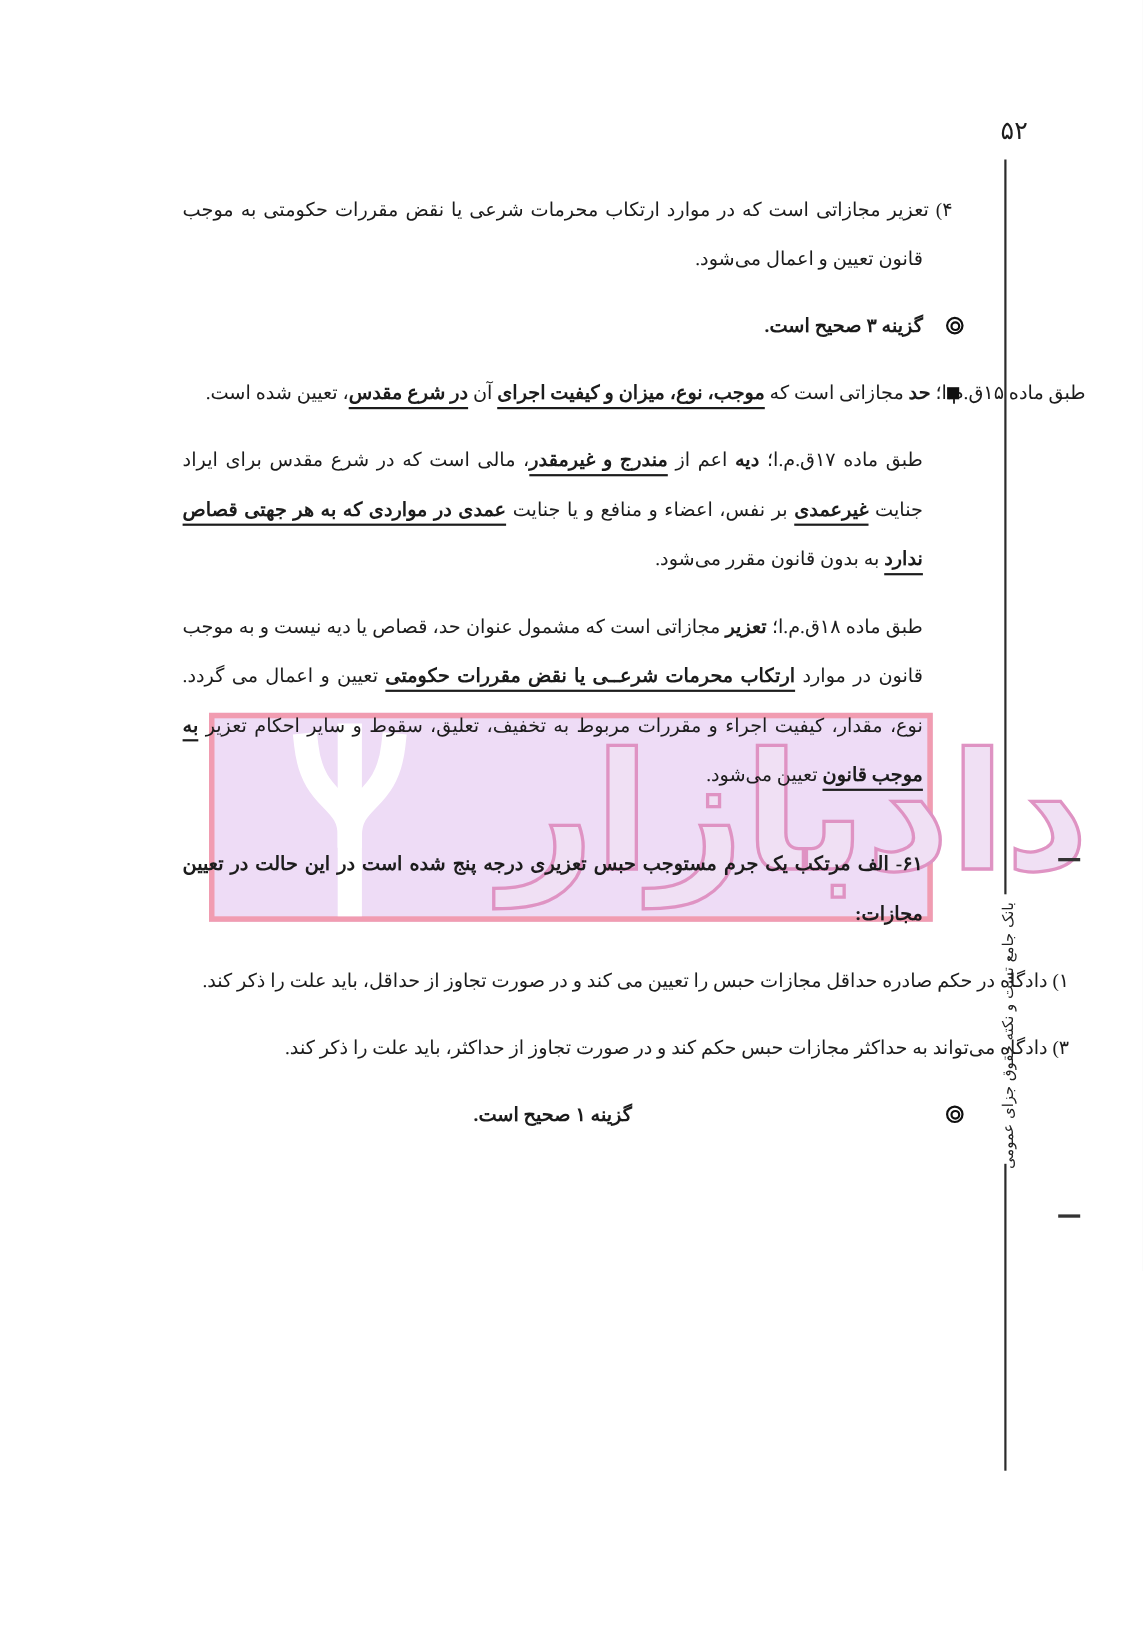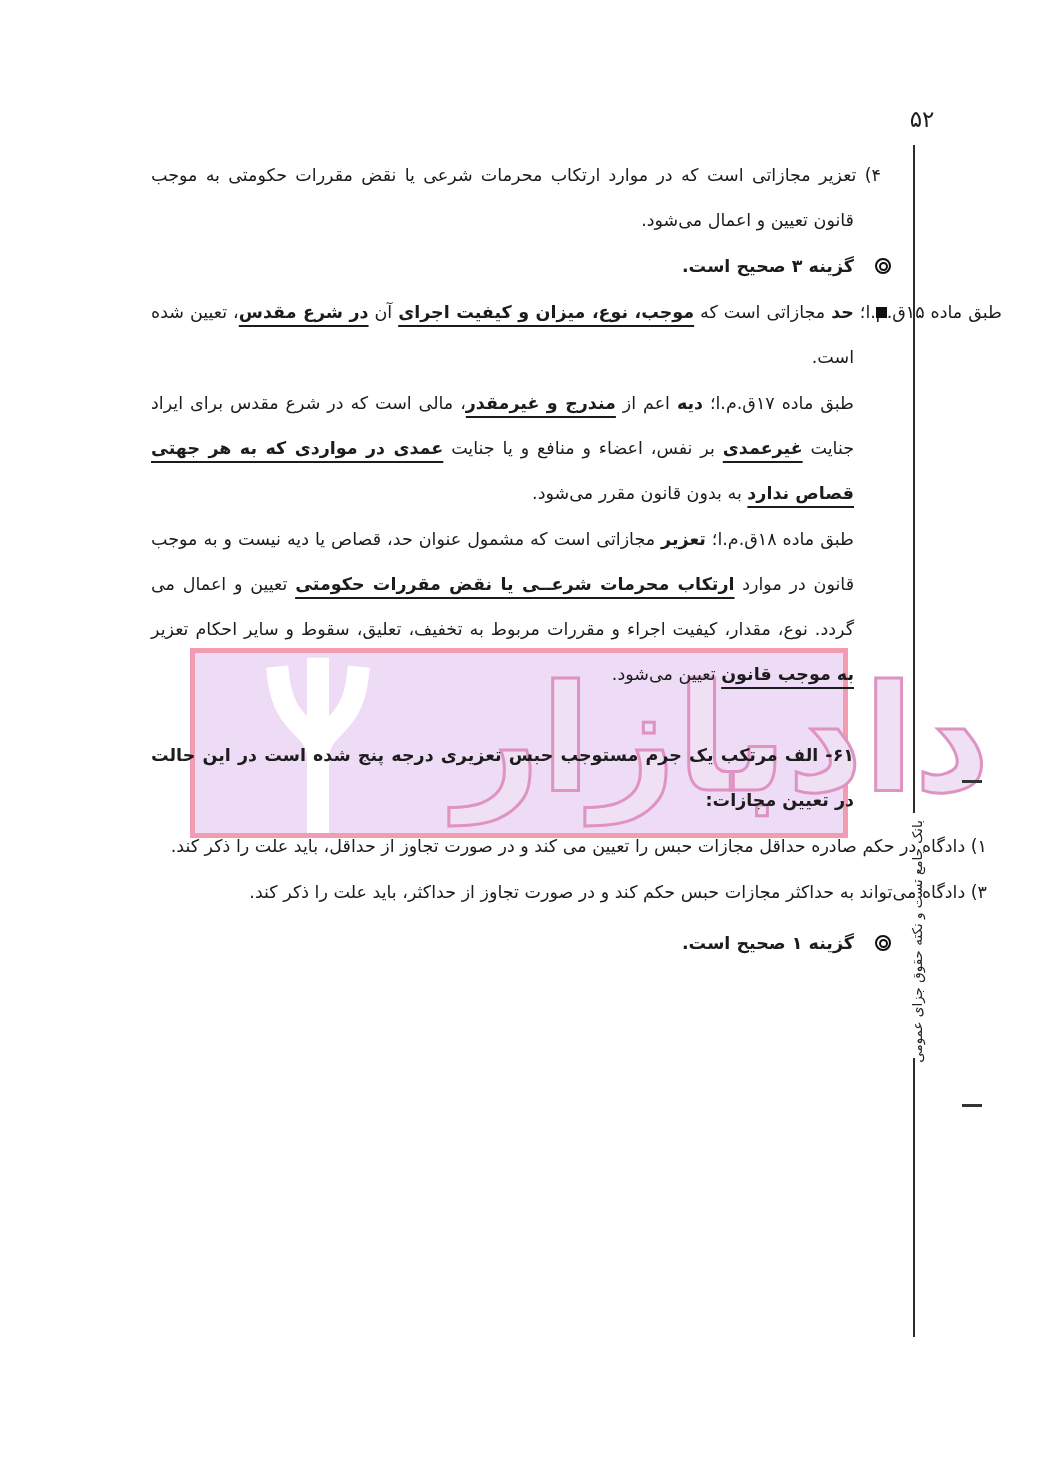--- a/index.html
+++ b/index.html
@@ -14,40 +14,40 @@
     margin:0 auto;
   }
   
   .content{
     position:absolute;
     top:152px;right:184px;width:705px;
     font-size:17.5px;line-height:45px;
     text-align:justify;
     z-index:2;
   }
-  .content p{margin:1px;padding:0;}
+  .content p{margin:16px;padding:0;font-family:Liberation Serif, serif;}
   .b{font-weight:bold;}
   .u{text-decoration:underline;text-underline-offset:7px;text-decoration-thickness:2px;}
   .hang27{padding-right:27px;text-indent:-27px;}
   .hang133{padding-right:133px;text-indent:-133px;}
   .bullet-para{
     margin-right:47px;
     padding-right:148px;text-indent:-148px;
     position:relative;
   }
   .sq-bullet{
     position:absolute;right:-33px;top:17px;
     width:11px;height:11px;background:#101010;
   }
   .answer{
     font-weight:bold;
     text-align:right;
     position:relative;
   }
-  .answer-last{margin-top:6px !important;}
+  .answer-last{margin-top:6px !important;text-align:center;}
   .marker{
     position:absolute;right:-37px;top:14px;
     width:12px;height:12px;
     border:2.5px solid #101010;border-radius:50%;
     box-sizing:content-box;
   }
   .marker::after{
     content:"";position:absolute;inset:1.5px;
     border:2px solid #101010;border-radius:50%;
   }

